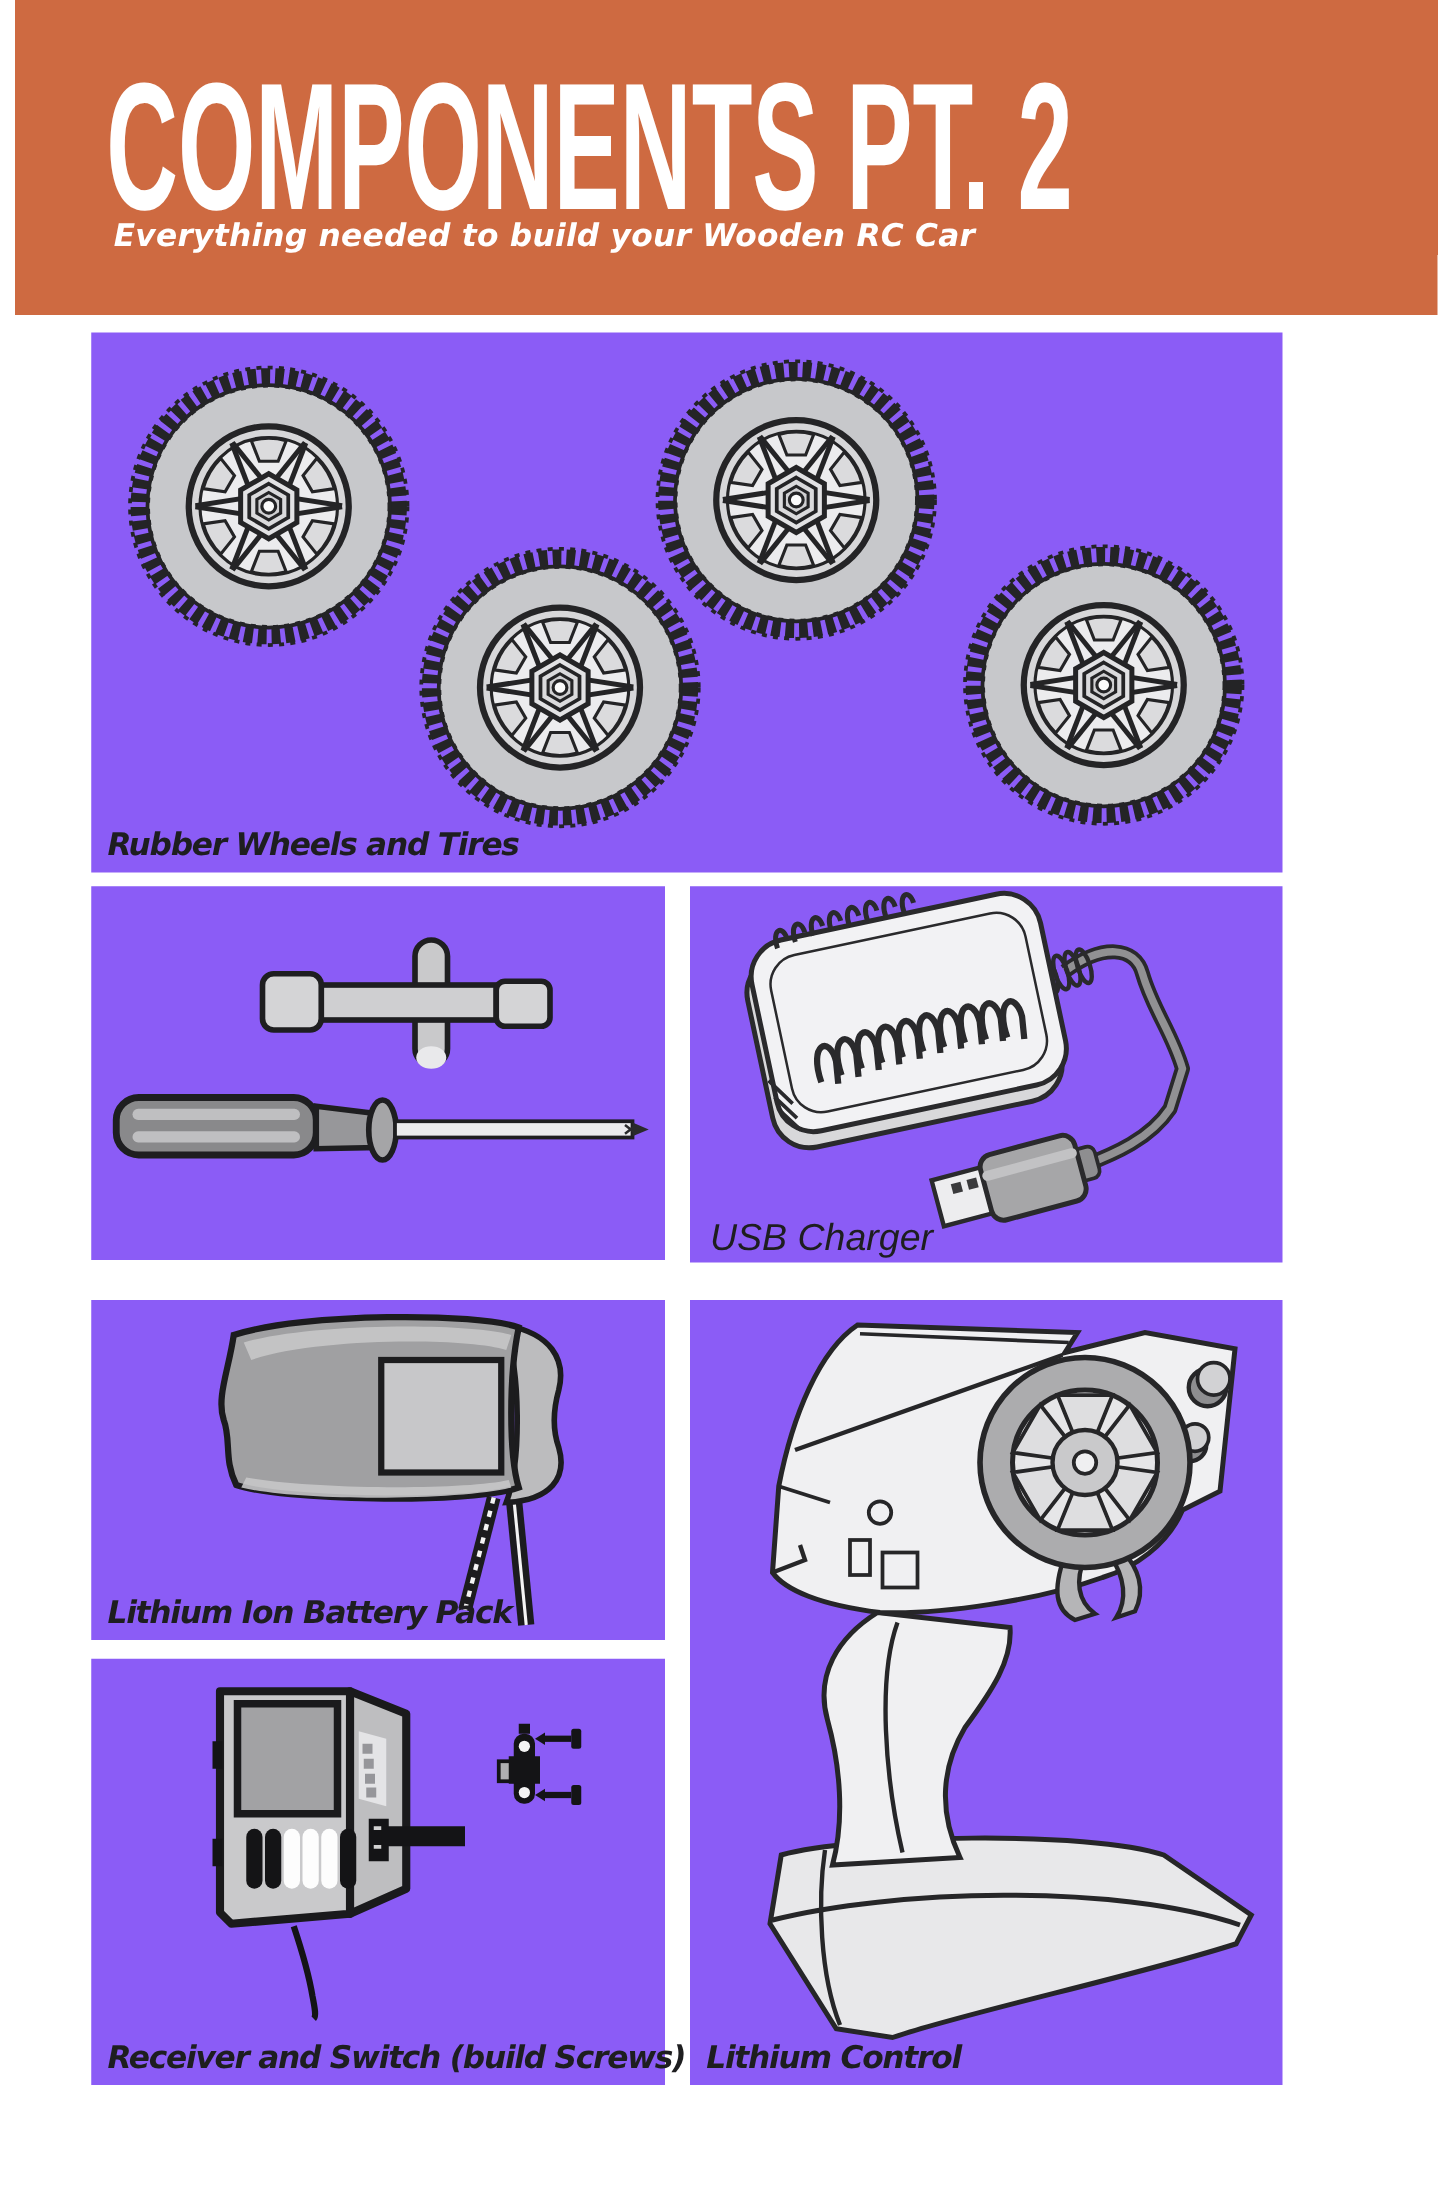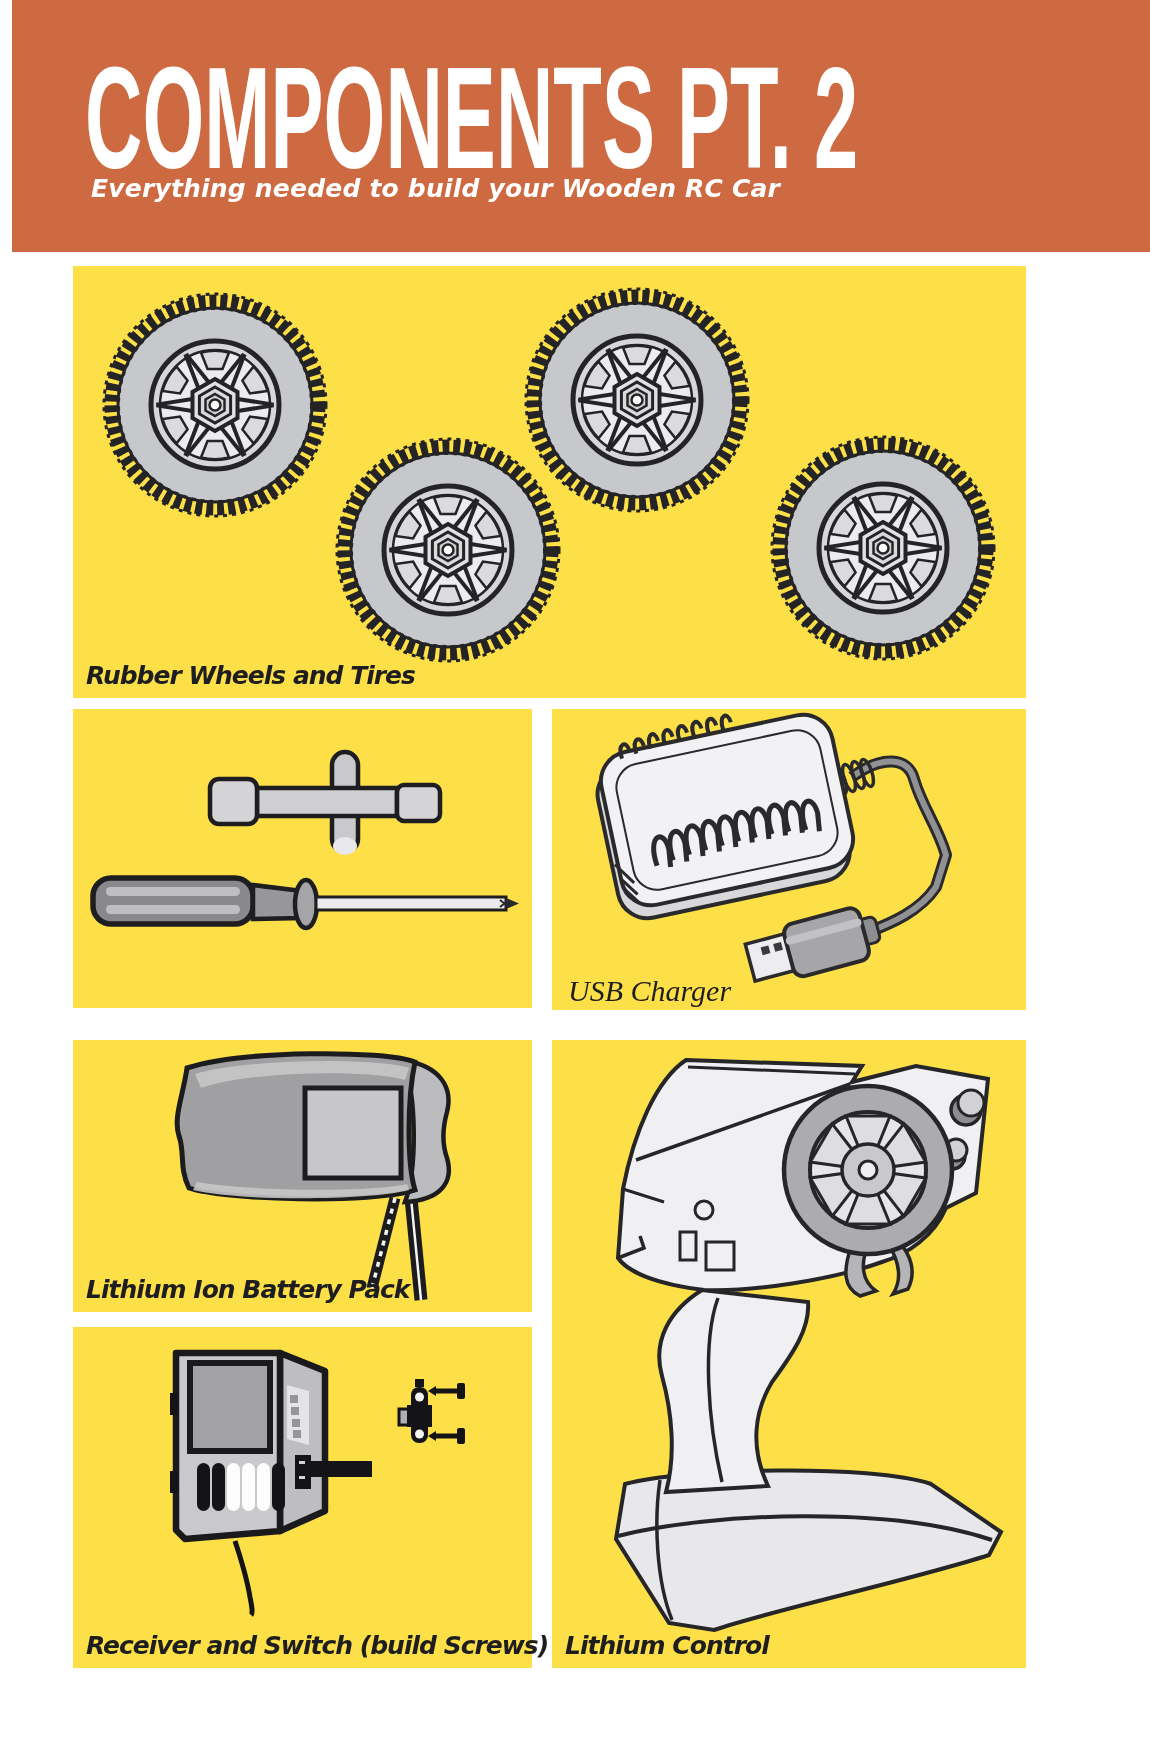--- a/index.html
+++ b/index.html
@@ -11,29 +11,29 @@
   .title{
     position:absolute;left:73px;top:46px;margin:0;
     font-family:"Liberation Sans", sans-serif;font-weight:700;font-size:142px;line-height:1;
     color:#FFFFFF;white-space:nowrap;transform:scale(0.56,1.02);transform-origin:0 0;
   }
   .subtitle{
     position:absolute;left:79px;top:174px;margin:0;
     font-style:italic;font-weight:700;font-size:25px;letter-spacing:0.2px;
     color:#ffffff;white-space:nowrap;
   }
-  .panel{position:absolute;background:#fde047;}
+  .panel{position:absolute;background:#8b5cf6;}
   .panel svg{position:absolute;left:0;top:0;}
   .caption{
     position:absolute;left:13px;bottom:8px;margin:0;
     font-style:italic;font-weight:700;font-size:25px;letter-spacing:-1px;
     color:#1E1E20;white-space:nowrap;
   }
   .caption--thin{
-    font-family:Liberation Serif, serif;font-weight:500;font-size:30px;
+    font-family:Liberation Sans, sans-serif;font-weight:500;font-size:30px;
     letter-spacing:0;bottom:2px;left:16px;
   }
   #panel-wheels  {left:73px; top:266px; width:953px;height:432px;}
   #panel-wrench  {left:73px; top:709px; width:459px;height:299px;}
   #panel-charger {left:552px;top:709px; width:474px;height:301px;}
   #panel-battery {left:73px; top:1040px;width:459px;height:272px;}
   #panel-remote  {left:552px;top:1040px;width:474px;height:628px;}
   #panel-receiver{left:73px; top:1327px;width:459px;height:341px;}
 </style>
 </head>

